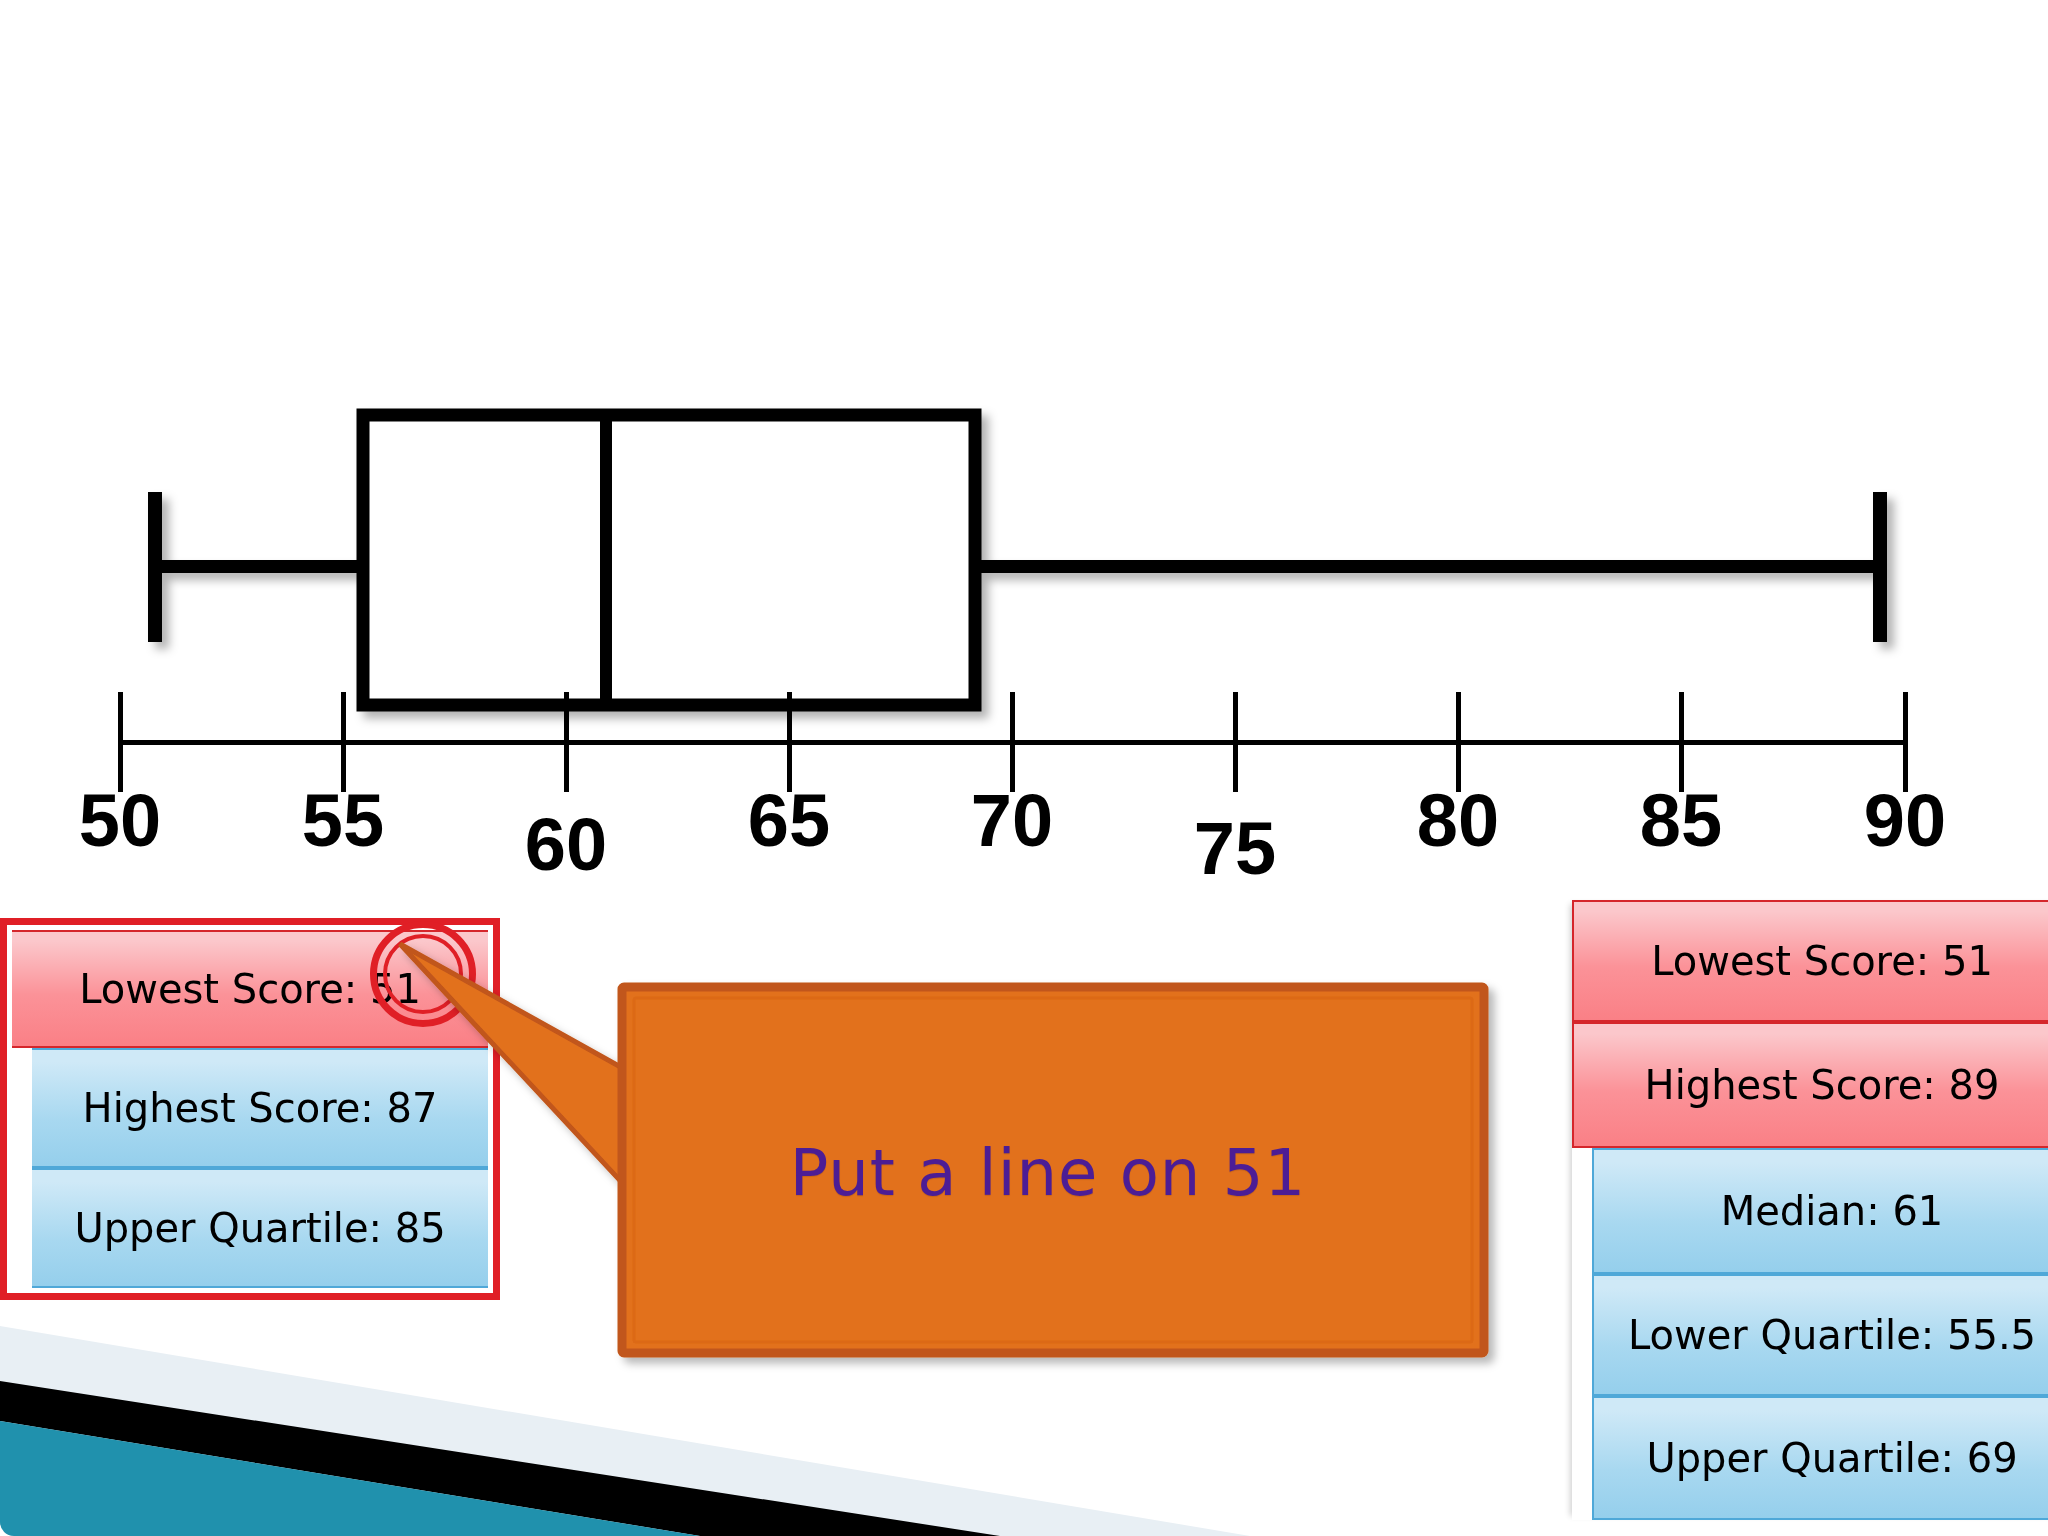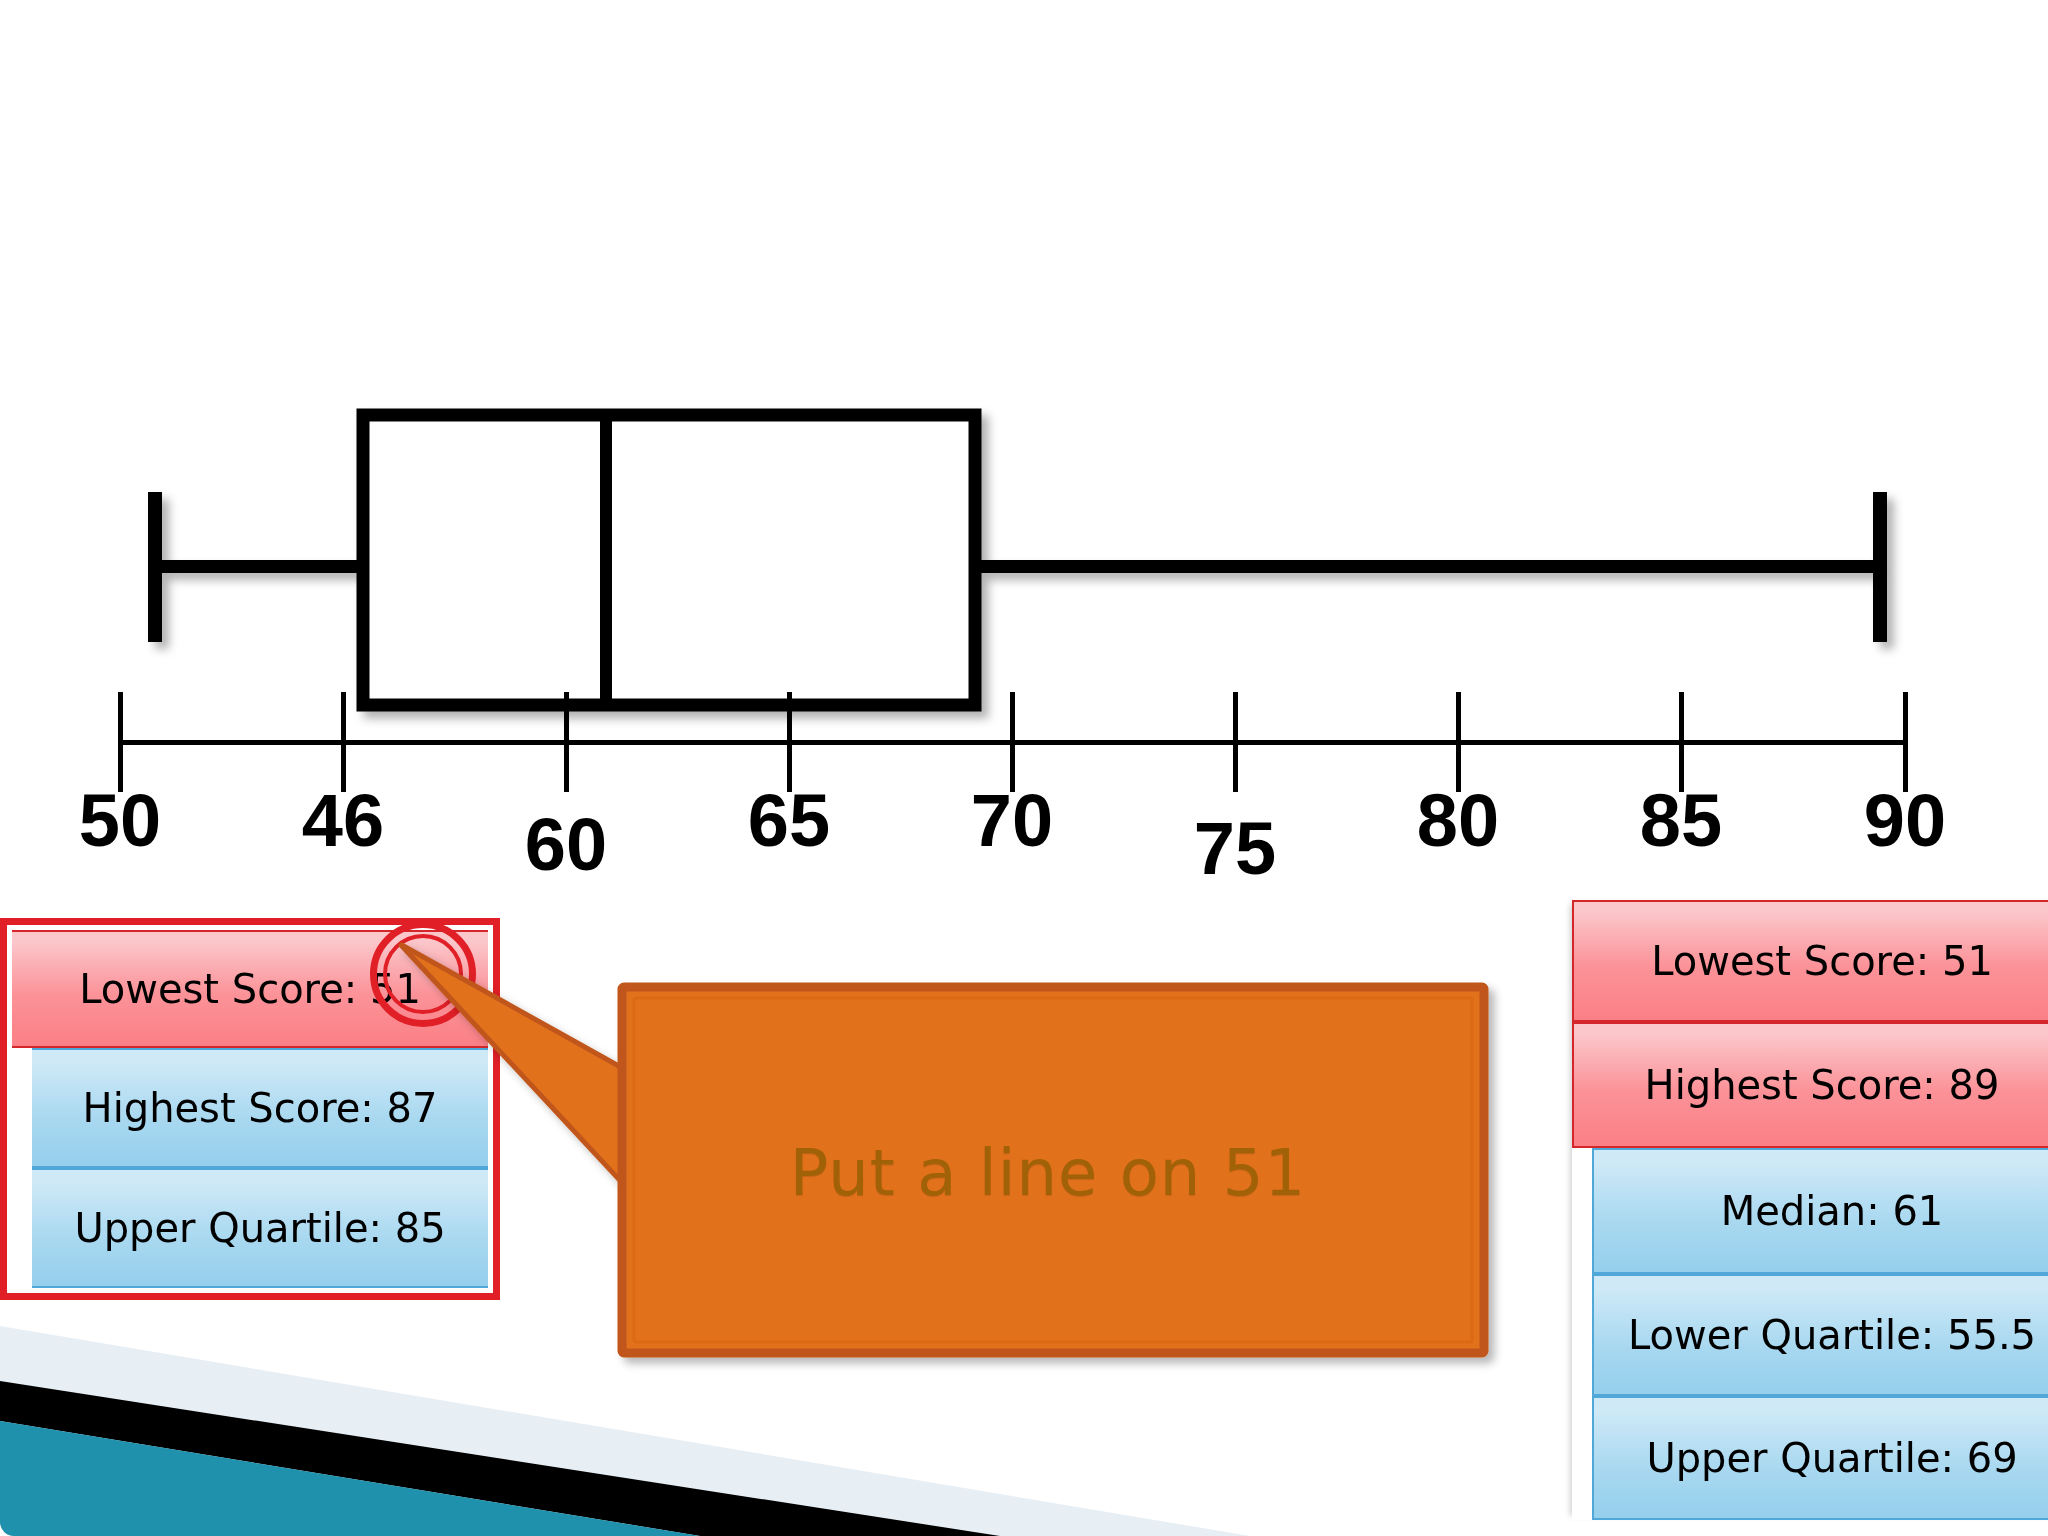--- a/index.html
+++ b/index.html
@@ -85,21 +85,21 @@
   #circle-51{left:370px;top:921px;width:92px;height:92px;}
 
   
   #callout{
     position:absolute;left:608px;top:987px;width:880px;height:372px;
   }
   #callout svg{display:block;position:absolute;left:0;top:0;overflow:visible;}
   #callout .callout-text{
     position:absolute;left:0;top:0;width:880px;height:372px;
     display:flex;align-items:center;justify-content:center;
-    color:#a16207;font-size:64px;letter-spacing:1px;
+    color:#4c1d95;font-size:64px;letter-spacing:1px;
     font-family:"DejaVu Sans", sans-serif;
     text-shadow:0 1px 1px rgba(0,0,0,.12);
     pointer-events:none;
   }
 
   
   .tick-label{
     position:absolute;
     font-size:74px;font-weight:bold;color:#000;
     font-family:"Liberation Sans", sans-serif;
@@ -141,21 +141,21 @@
         <line x1="789" y1="692" x2="789" y2="792"></line>
         <line x1="1012" y1="692" x2="1012" y2="792"></line>
         <line x1="1235" y1="692" x2="1235" y2="792"></line>
         <line x1="1458" y1="692" x2="1458" y2="792"></line>
         <line x1="1681" y1="692" x2="1681" y2="792"></line>
         <line x1="1905" y1="692" x2="1905" y2="792"></line>
       </g>
     </svg>
 
     <div class="tick-label" style="left:120px;top:778px;">50</div>
-    <div class="tick-label" style="left:343px;top:778px;">46</div>
+    <div class="tick-label" style="left:343px;top:778px;">55</div>
     <div class="tick-label" style="left:566px;top:778px;margin-top:24px;">60</div>
     <div class="tick-label" style="left:789px;top:778px;">65</div>
     <div class="tick-label" style="left:1012px;top:778px;">70</div>
     <div class="tick-label" style="left:1235px;top:806px;">75</div>
     <div class="tick-label" style="left:1458px;top:778px;">80</div>
     <div class="tick-label" style="left:1681px;top:778px;">85</div>
     <div class="tick-label" style="left:1905px;top:778px;">90</div>
   </div>
 
   <div class="deco">

